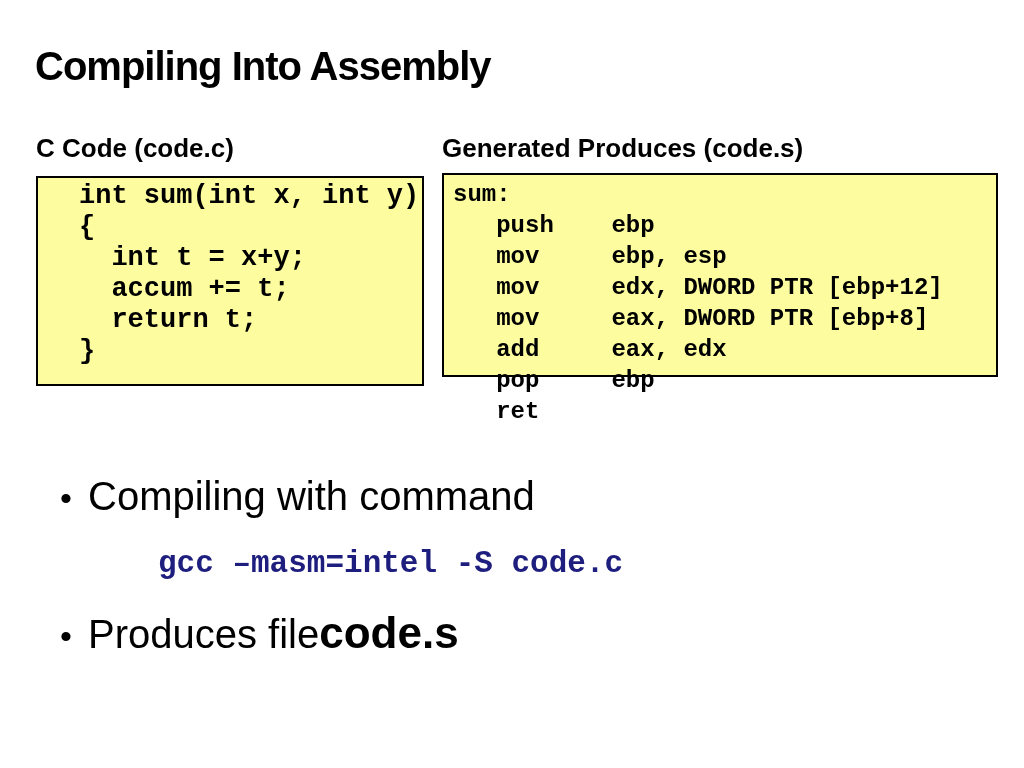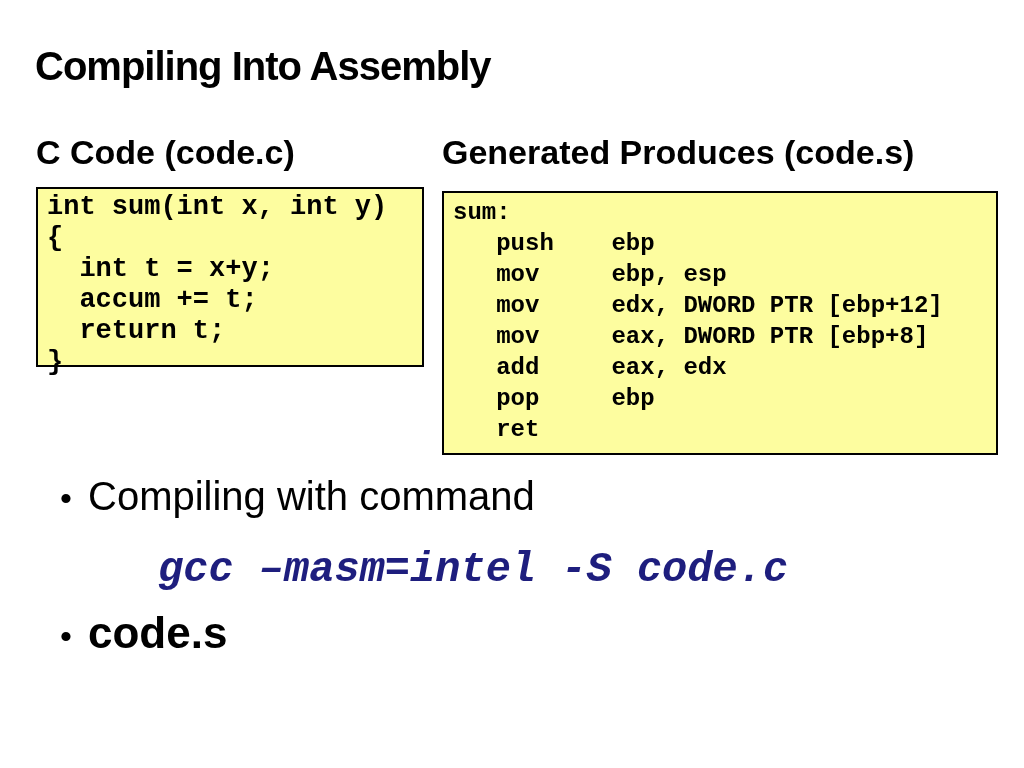--- a/index.html
+++ b/index.html
@@ -25,38 +25,38 @@
     position: absolute;
     left: 35px; top: 44px;
     font-size: 40px;
     font-weight: bold;
     letter-spacing: -1px;
     white-space: nowrap;
   }
   .col-header {
     position: absolute;
     top: 133px;
-    font-size: 34px;
+    font-size: 26px;
     font-weight: bold;
     white-space: nowrap;
   }
   .col-header.left { left: 36px; }
   .col-header.right { left: 442px; }
   .code-box {
     position: absolute;
     background: var(--box-fill);
     border: 2px solid var(--box-border);
   }
   .code-box.left {
-    left: 36px; top: 187px;
-    width: 388px; height: 180px;
+    left: 36px; top: 176px;
+    width: 388px; height: 210px; padding-left: 32px;
   }
   .code-box.right {
-    left: 442px; top: 191px;
-    width: 556px; height: 264px;
+    left: 442px; top: 173px;
+    width: 556px; height: 204px;
   }
   .code-box pre {
     font-family: "Liberation Mono", "DejaVu Sans Mono", monospace;
     font-weight: bold;
     white-space: pre;
     color: var(--text-color);
   }
   .code-box.left pre {
     font-size: 27px;
     line-height: 31px;
@@ -79,24 +79,23 @@
     width: 28px;
     font-size: 34px;
   }
   .bullet-row.first { left: 60px; top: 474px; }
   .bullet-row.second { left: 60px; top: 608px; }
   .command-line {
     position: absolute;
     left: 158px; top: 546px;
     font-family: "Liberation Mono", "DejaVu Sans Mono", monospace;
     font-weight: bold;
-    font-size: 42px;
+    font-size: 31px;
     color: var(--cmd-color);
     white-space: pre;
-    font-style: italic;
   }
   .file-name {
     font-weight: bold;
     font-size: 44px;
   }
 </style>
 </head>
 <body>
 
 <div class="slide">
@@ -129,16 +128,17 @@
 
   <div class="bullet-row first">
     <span class="bullet-glyph">•</span>
     <span>Compiling with command</span>
   </div>
 
   <div class="command-line">gcc –masm=intel -S code.c</div>
 
   <div class="bullet-row second">
     <span class="bullet-glyph">•</span>
+    <span>Produces file </span>
     <span class="file-name">code.s</span>
   </div>
 
 </div>
 
 </body></html>

